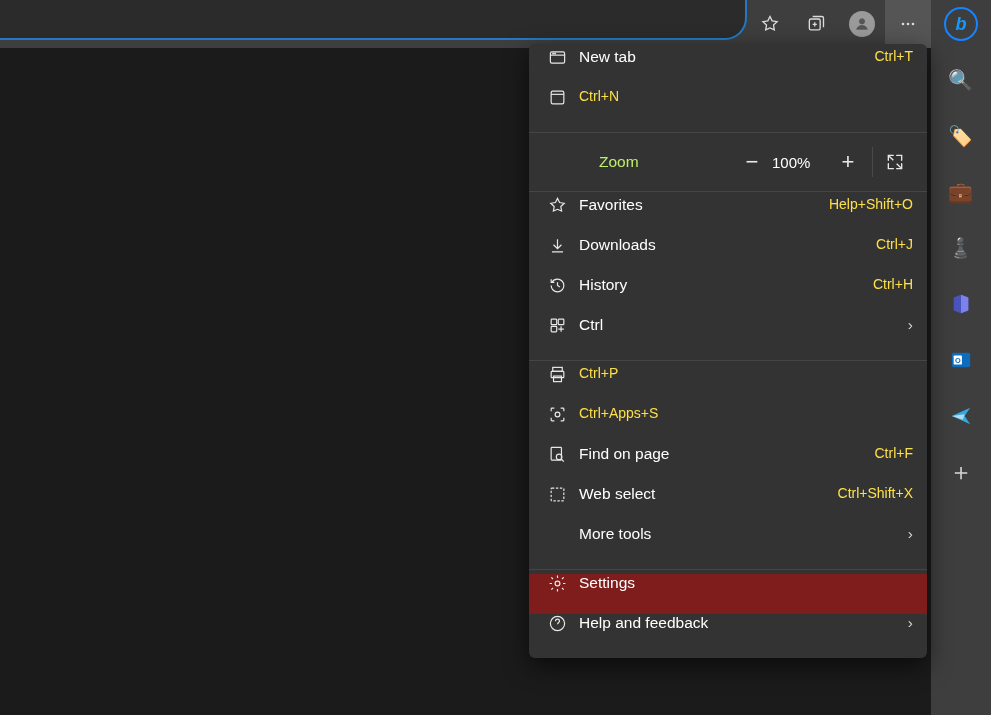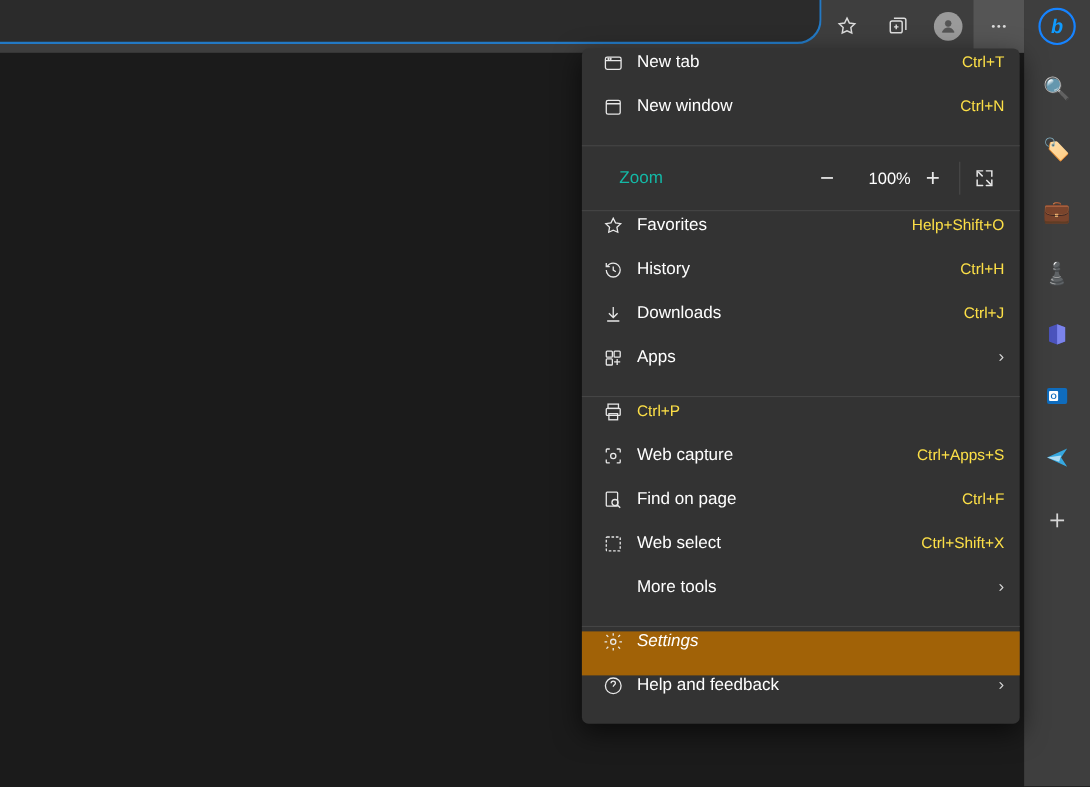--- a/index.html
+++ b/index.html
@@ -49,37 +49,37 @@
     .menu {
       position:absolute; top:44px; right:64px; width:398px;
       background:#333333; border-radius:6px;
       box-shadow:0 8px 24px rgba(0,0,0,.6);
       padding:4px 0; z-index:20; color:#fff;
     }
     .row {
       display:flex; align-items:flex-start; height:40px;
       padding:0 14px; cursor:pointer; font-size:15.5px;
     }
-    .row:hover, .row.sel { background:#a16207;font-style:italic; }
+    .row:hover, .row.sel { background:#7f1d1d; }
     .row .ic { width:28px; display:flex; align-items:center; justify-content:center; margin-right:8px; }
     .row .ic svg { width:19px; height:19px; stroke:#e8e8e8; fill:none; stroke-width:1.5; }
     .row .lab { flex:1; color:#fff; }
     .row .sc { color:#fde047; font-size:14px; }
     .row .ar { color:#d5d5d5; margin-left:8px; }
     .sep { height:1px; background:#454545; margin:4px 0; }
 
     .zoomrow {
       display:flex; align-items:center; height:50px; padding:0 14px;
     }
-    .zoomrow .zlabel { margin-left:20px; font-size:15.5px; color:#14b8a6; flex:1; }
+    .zoomrow .zlabel { margin-left:56px; font-size:15.5px; color:#bef264; flex:1; }
     .zbtn {
       width:40px; height:34px; display:flex; align-items:center; justify-content:center;
       color:#e8e8e8; cursor:pointer; font-size:22px;
     }
-    .zval { width:56px; text-align:right; color:#fff; font-size:15px; }
+    .zval { width:56px; text-align:left; color:#fff; font-size:15px; }
     .zdiv { width:1px; height:30px; background:#4a4a4a; margin:0 4px; }
     .fs { width:36px; display:flex; align-items:center; justify-content:center; cursor:pointer; }
     .fs svg { width:20px; height:20px; stroke:#e8e8e8; fill:none; stroke-width:1.6; }
   </style>
 </head>
 <body>
 
 <div class="content"></div>
 
 <div class="toolbar">
@@ -169,21 +169,20 @@
     <span class="sc">Ctrl+T</span>
   </div>
 
   <div class="row">
     <span class="ic">
       <svg viewBox="0 0 24 24">
           <rect x="4" y="4" width="16" height="16" rx="2"></rect>
           <path d="M4 8h16"></path>
         </svg>
     </span>
-    <span class="lab">New window</span>
     <span class="sc">Ctrl+N</span>
   </div>
 
 
   <div class="sep"></div>
 
   <div class="zoomrow">
     <span class="zlabel">Zoom</span>
     <span class="zbtn">−</span>
     <span class="zval">100%</span>
@@ -206,48 +205,48 @@
           <path d="M12 3l2.6 5.3 5.9.9-4.3 4.1 1 5.8L12 16.8 6.8 19.1l1-5.8L3.5 9.2l5.9-.9z"></path>
         </svg>
     </span>
     <span class="lab">Favorites</span>
     <span class="sc">Help+Shift+O</span>
   </div>
 
   <div class="row">
     <span class="ic">
       <svg viewBox="0 0 24 24">
+          <path d="M12 4v11M7 11l5 5 5-5M5 20h14"></path>
+        </svg>
+    </span>
+    <span class="lab">Downloads</span>
+    <span class="sc">Ctrl+J</span>
+  </div>
+
+  <div class="row">
+    <span class="ic">
+      <svg viewBox="0 0 24 24">
           <path d="M4 12a8 8 0 108-8 8 8 0 00-7 4"></path>
           <path d="M4 4v4h4M12 8v4l3 2"></path>
         </svg>
     </span>
     <span class="lab">History</span>
     <span class="sc">Ctrl+H</span>
-  </div>
-
-  <div class="row">
-    <span class="ic">
-      <svg viewBox="0 0 24 24">
-          <path d="M12 4v11M7 11l5 5 5-5M5 20h14"></path>
-        </svg>
-    </span>
-    <span class="lab">Downloads</span>
-    <span class="sc">Ctrl+J</span>
   </div>
 
   <div class="row">
     <span class="ic">
       <svg viewBox="0 0 24 24">
           <rect x="4" y="4" width="7" height="7" rx="1"></rect>
           <rect x="13" y="4" width="7" height="7" rx="1"></rect>
           <rect x="4" y="13" width="7" height="7" rx="1"></rect>
           <path d="M16.5 13v7M13 16.5h7"></path>
         </svg>
     </span>
-    <span class="lab">Apps</span>
+    <span class="lab">Ctrl</span>
     <span class="ar">›</span>
   </div>
 
 
   <div class="sep"></div>
 
   <div class="row">
     <span class="ic">
       <svg viewBox="0 0 24 24">
           <rect x="6" y="3" width="12" height="5"></rect>
@@ -258,21 +257,20 @@
     <span class="sc">Ctrl+P</span>
   </div>
 
   <div class="row">
     <span class="ic">
       <svg viewBox="0 0 24 24">
           <path d="M4 8V5a1 1 0 011-1h3M20 8V5a1 1 0 00-1-1h-3M4 16v3a1 1 0 001 1h3M20 16v3a1 1 0 01-1 1h-3"></path>
           <circle cx="12" cy="12" r="3"></circle>
         </svg>
     </span>
-    <span class="lab">Web capture</span>
     <span class="sc">Ctrl+Apps+S</span>
   </div>
 
   <div class="row">
     <span class="ic">
       <svg viewBox="0 0 24 24">
           <rect x="4" y="3" width="13" height="16" rx="1"></rect>
           <circle cx="14" cy="15" r="3.5"></circle>
           <path d="M17 18l3 3"></path>
         </svg>

